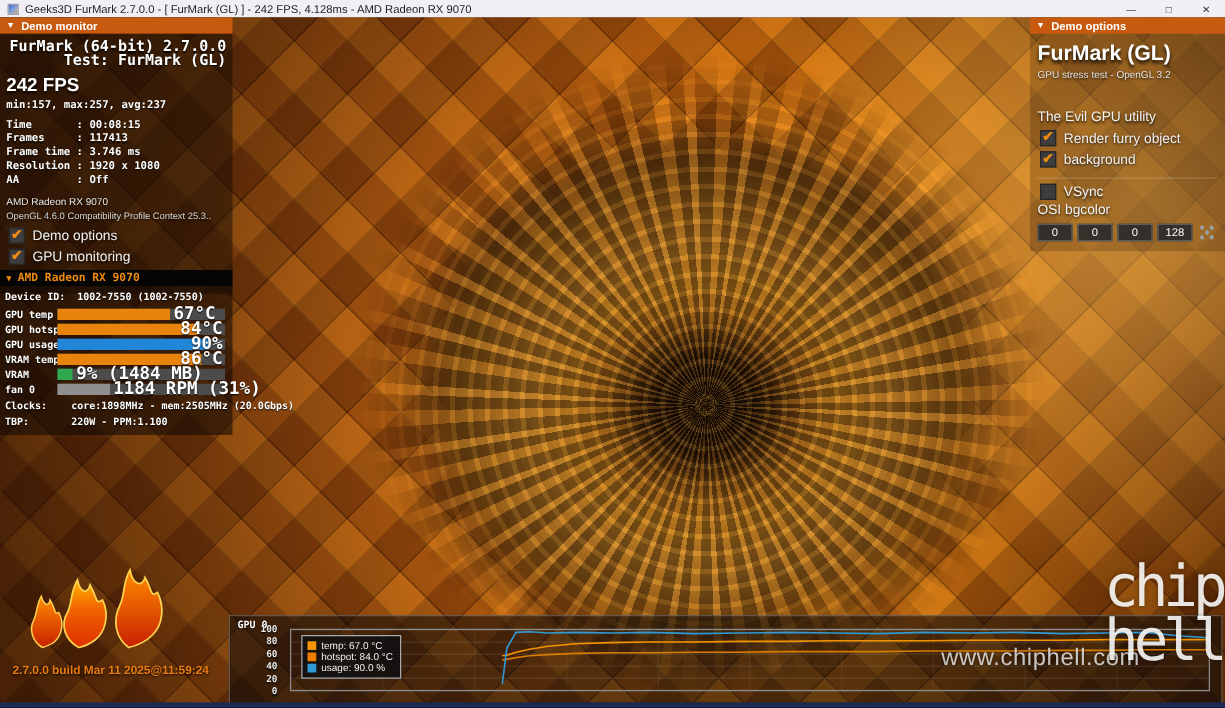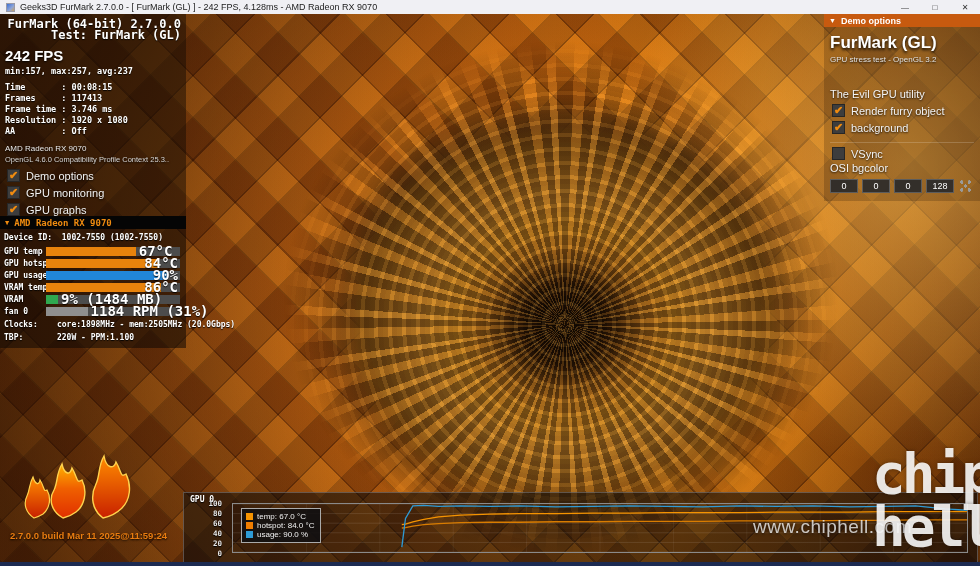--- a/index.html
+++ b/index.html
@@ -101,21 +101,21 @@
   .plot svg{position:absolute;left:0;top:0;width:100%;height:100%;}
   .legend{position:absolute;left:8px;top:4px;background:rgba(15,15,18,0.85);border:1px solid #aaa;
     padding:3px 6px 3px 4px;display:flex;flex-direction:column;gap:0;}
   .leg-item{display:flex;align-items:center;gap:4px;}
   .leg-sw{width:7px;height:7px;flex:none;}
   .leg-lbl{font-size:8px;color:#f0f0f0;white-space:pre;}
   
   .wm-url{position:absolute;left:753px;top:516px;font-size:19px;color:rgba(240,240,240,0.8);
     text-shadow:0 1px 3px rgba(0,0,0,0.6);letter-spacing:0.5px;}
   .ch-logo{position:absolute;right:2px;top:448px;width:106px;text-align:right;
-    font-family:"DejaVu Sans Mono",monospace;font-weight:bold;font-size:56px;line-height:0.94;
+    font-family:"DejaVu Sans Mono",monospace;font-weight:normal;font-size:46px;line-height:0.94;
     color:rgba(255,255,255,0.88);letter-spacing:-4px;text-shadow:0 0 4px rgba(0,0,0,0.35);}
   
   .bottom-edge{position:absolute;left:0;bottom:0;width:980px;height:4px;background:#1c2b52;}
 </style>
 </head>
 <body>
 
 <div class="window">
 
   <div class="titlebar">
@@ -126,20 +126,24 @@
       <span class="win-btn">□</span>
       <span class="win-btn">✕</span>
     </div>
   </div>
 
   <div class="scene">
     <div class="torus"></div>
   </div>
 
   <div class="demo-monitor">
+    <div class="panel-header">
+      <span class="tri">▼</span>
+      <span>Demo monitor</span>
+    </div>
     <div class="dm-body">
       <div class="mono dm-line">FurMark (64-bit) 2.7.0.0</div>
       <div class="mono dm-line">Test: FurMark (GL)</div>
       <div class="fps-big">242 FPS</div>
       <div class="mono fps-stats">min:157, max:257, avg:237</div>
       <div class="mono stat-line">Time       : 00:08:15</div>
       <div class="mono stat-line">Frames     : 117413</div>
       <div class="mono stat-line">Frame time : 3.746 ms</div>
       <div class="mono stat-line">Resolution : 1920 x 1080</div>
       <div class="mono stat-line">AA         : Off</div>

